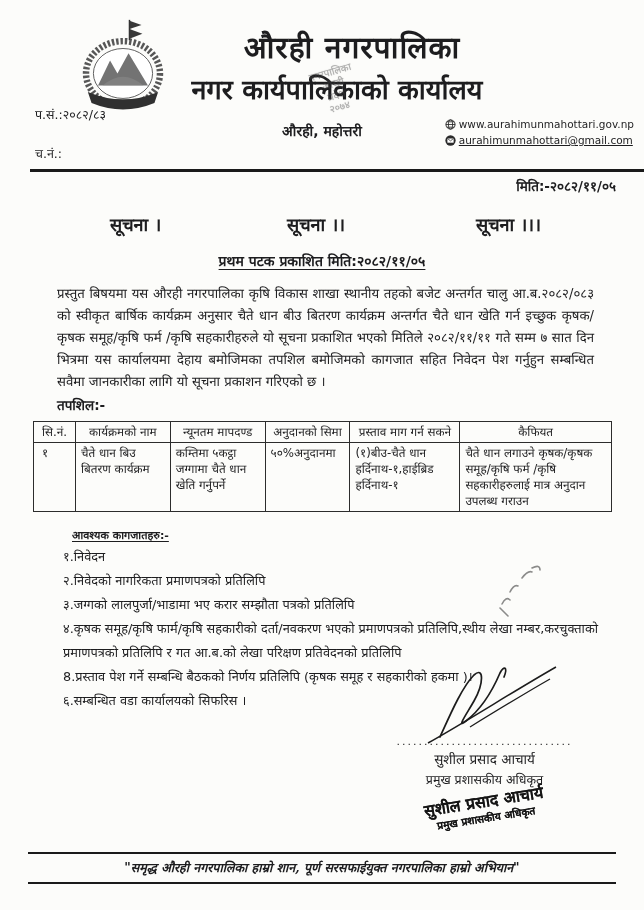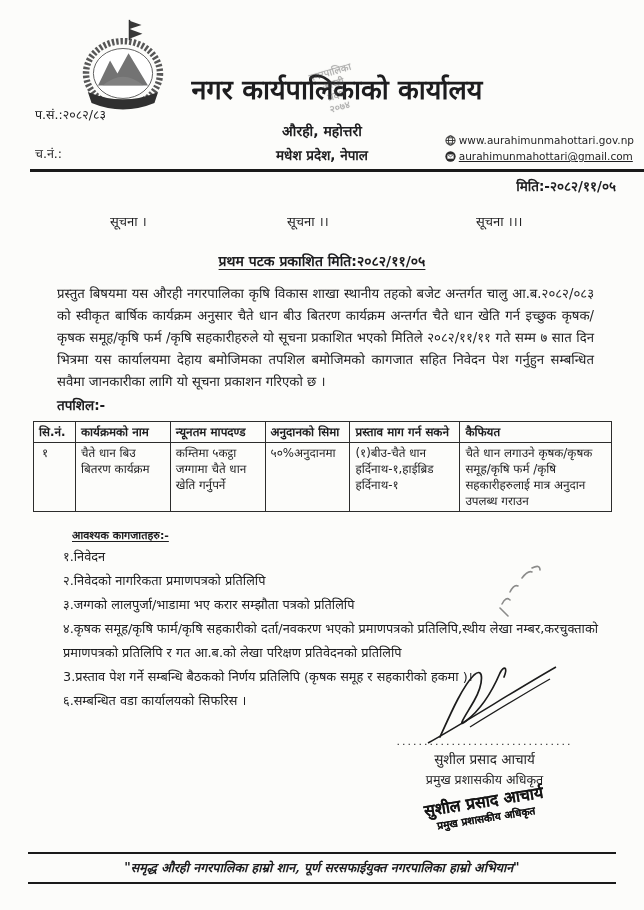--- a/index.html
+++ b/index.html
@@ -17,43 +17,43 @@
     font-size:27px; font-weight:bold; }
   .hdr-stamp { position:absolute; left:255px; top:66px; width:160px; text-align:center;
     transform:rotate(-16deg); opacity:.42; color:#3c3c3c; font-size:10px; line-height:12px;
     text-shadow:0 0 1px #6a6a6a; }
   .addr1 { position:absolute; left:0; right:0; top:121px; text-align:center;
     font-size:14px; font-weight:bold; }
   .addr2 { position:absolute; left:0; right:0; top:146px; text-align:center;
     font-size:13.5px; font-weight:bold; }
   .ref-no  { position:absolute; left:35px; top:106px; font-size:12.5px; }
   .disp-no { position:absolute; left:35px; top:145px; font-size:12.5px; }
-  .contacts { position:absolute; right:10px; top:116px; font-size:10.5px; line-height:16px;margin-top:16px; }
+  .contacts { position:absolute; right:10px; top:116px; font-size:10.5px; line-height:16px; }
   .contact-row { display:flex; align-items:center; gap:3px; justify-content:flex-start; }
   .contact-row svg { flex:0 0 auto; }
   .email-text { text-decoration:underline; }
   .hdr-rule { position:absolute; left:30px; right:0; top:169px; height:2.5px; background:#1a1a1a; }
   .date-line { position:absolute; right:28px; top:177px; font-size:13.5px; font-weight:bold; }
   
   .flow { position:absolute; left:0; right:0; top:204px; }
-  .notice-row { position:relative; height:30px; font-size:13px; font-weight:normal; }
+  .notice-row { position:relative; height:30px; font-size:18px; font-weight:bold; }
   .n1 { position:absolute; left:110px; top:8px; }
   .n2 { position:absolute; left:287px; top:8px; }
   .n3 { position:absolute; left:476px; top:8px; }
   .published { margin-top:17px; text-align:center; }
   .published span { font-size:14px; font-weight:bold; text-decoration:underline;
     text-underline-offset:3px; }
   .para { margin:13px 50px 0 57px; font-size:13.2px; line-height:22px; text-align:justify; }
   .details-label { margin:3px 0 0 57px; font-size:13.5px; font-weight:bold;
     text-underline-offset:2px; }
   
   table { margin:7px 0 0 33px; border-collapse:collapse; width:579px;
     font-size:11.8px; line-height:16px; }
   th,td { border:1.3px solid #2c2c2c; padding:2px 5px; vertical-align:top; }
-  th { font-weight:bold; text-align:left; vertical-align:middle; }
+  th { font-weight:normal; text-align:center; vertical-align:middle; }
   .c-sn{width:42px;} .c-name{width:95px;} .c-std{width:95px;} .c-grant{width:85px;}
   .c-prop{width:110px;} .c-rem{width:152px;}
   td.sn { text-align:left; padding-left:8px; }
   
   .docs-head { margin:15px 0 3px 72px; font-size:11px; font-weight:bold;
     text-decoration:underline; text-underline-offset:2px; }
   .docs { margin-left:63px; width:548px; font-size:12.8px; line-height:24px; }
   .scribble-small { position:absolute; left:492px; top:358px; opacity:.55; }
   
   .sig-block { width:215px; margin:-52px 52px 0 auto; text-align:center; position:relative; }
@@ -80,31 +80,31 @@
     <path d="M57,2 v22" stroke="#2e2e2e" stroke-width="1.6" fill="none"></path>
     <path d="M57,3 L70,7.5 57,12 Z" fill="#383838"></path>
     <path d="M57,12 L71,17 57,22.5 Z" fill="#383838"></path>
     <ellipse cx="50" cy="60" rx="40" ry="35" fill="none" stroke="#3a3a3a" stroke-width="7" stroke-dasharray="2.6 2.1" opacity=".85"></ellipse>
     <ellipse cx="50" cy="60" rx="32" ry="27" fill="#ffffff" stroke="#555" stroke-width="1"></ellipse>
     <path d="M23,73 L36,46 L44,60 L56,38 L77,73 Z" fill="#5a5a5a" opacity=".85"></path>
     <path d="M28,73 Q50,54 72,73 Z" fill="#8a8a8a" opacity=".55"></path>
     <path d="M12,80 Q50,96 88,80 L84,92 Q50,106 16,92 Z" fill="#303030"></path>
   </svg>
 
+  <div class="org-title">औरही नगरपालिका</div>
   <div class="org-subtitle">नगर कार्यपालिकाको कार्यालय</div>
 
   <div class="hdr-stamp">
     <div>नगरपालिका</div>
     <div>औरही</div>
     <div>प्रदेश</div>
     <div>२०७४</div>
   </div>
 
   <div class="addr1">औरही, महोत्तरी</div>
-  <div class="addr2">मधेश प्रदेश, नेपाल</div>
 
   <div class="ref-no">प.सं.:२०८२/८३</div>
   <div class="disp-no">च.नं.:</div>
 
   <div class="contacts">
     <div class="contact-row">
       <svg width="11" height="11" viewBox="0 0 12 12">
         <circle cx="6" cy="6" r="5" fill="none" stroke="#222" stroke-width="1"></circle>
         <ellipse cx="6" cy="6" rx="2.3" ry="5" fill="none" stroke="#222" stroke-width=".9"></ellipse>
         <path d="M1,6 h10 M1.9,3.1 h8.2 M1.9,8.9 h8.2" stroke="#222" stroke-width=".9"></path>
@@ -160,21 +160,21 @@
       </tr>
     </tbody>
       </table>
 
     <div class="docs-head">आवश्यक कागजातहरु:-</div>
     <div class="docs">
       <div>१.निवेदन</div>
       <div>२.निवेदको नागरिकता प्रमाणपत्रको प्रतिलिपि</div>
       <div>३.जग्गको लालपुर्जा/भाडामा भए करार सम्झौता पत्रको प्रतिलिपि</div>
       <div>४.कृषक समूह/कृषि फार्म/कृषि सहकारीको दर्ता/नवकरण भएको प्रमाणपत्रको प्रतिलिपि,स्थीय लेखा नम्बर,करचुक्ताको प्रमाणपत्रको प्रतिलिपि र गत आ.ब.को लेखा परिक्षण प्रतिवेदनको प्रतिलिपि</div>
-      <div>3.प्रस्ताव पेश गर्ने सम्बन्धि बैठकको निर्णय प्रतिलिपि (कृषक समूह र सहकारीको हकमा )।</div>
+      <div>8.प्रस्ताव पेश गर्ने सम्बन्धि बैठकको निर्णय प्रतिलिपि (कृषक समूह र सहकारीको हकमा )।</div>
       <div>६.सम्बन्धित वडा कार्यालयको सिफरिस ।</div>
     </div>
 
     <svg class="scribble-small" width="52" height="58" viewBox="0 0 52 58">
       <path d="M40,6 q8,-4 8,2 M30,16 q6,-8 10,-6 M18,30 q4,-8 8,-6 M10,42 q4,-8 8,-4 M8,46 l8,8" fill="none" stroke="#2f2f2f" stroke-width="1.6" stroke-linecap="round"></path>
     </svg>
 
     <div class="sig-block">
       <svg class="sig-scrawl" width="150" height="86" viewBox="0 0 150 86">
         <path d="M30,76 C40,54 52,26 64,14 C74,5 74,22 64,40 C56,54 46,68 56,60 C74,46 84,26 90,12 C94,4 98,6 94,16" fill="none" stroke="#1c1c1c" stroke-width="1.7" stroke-linecap="round"></path>

